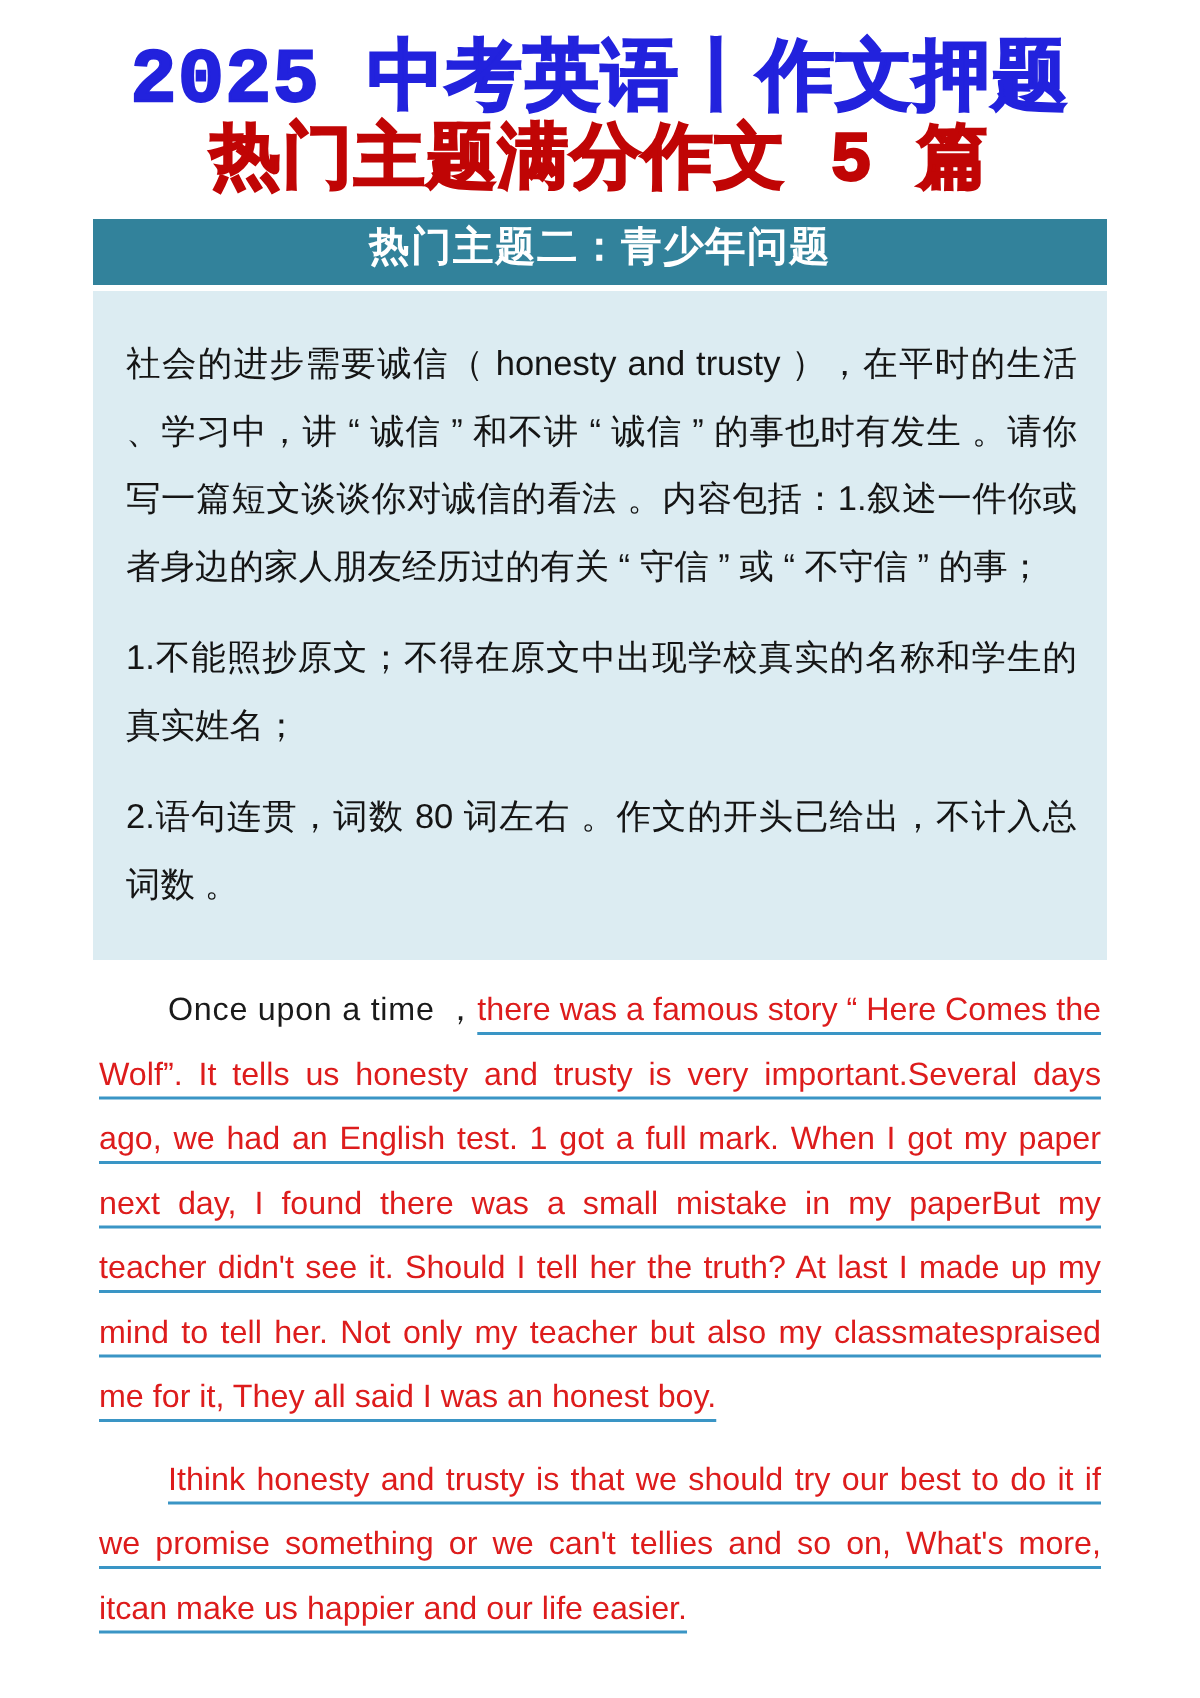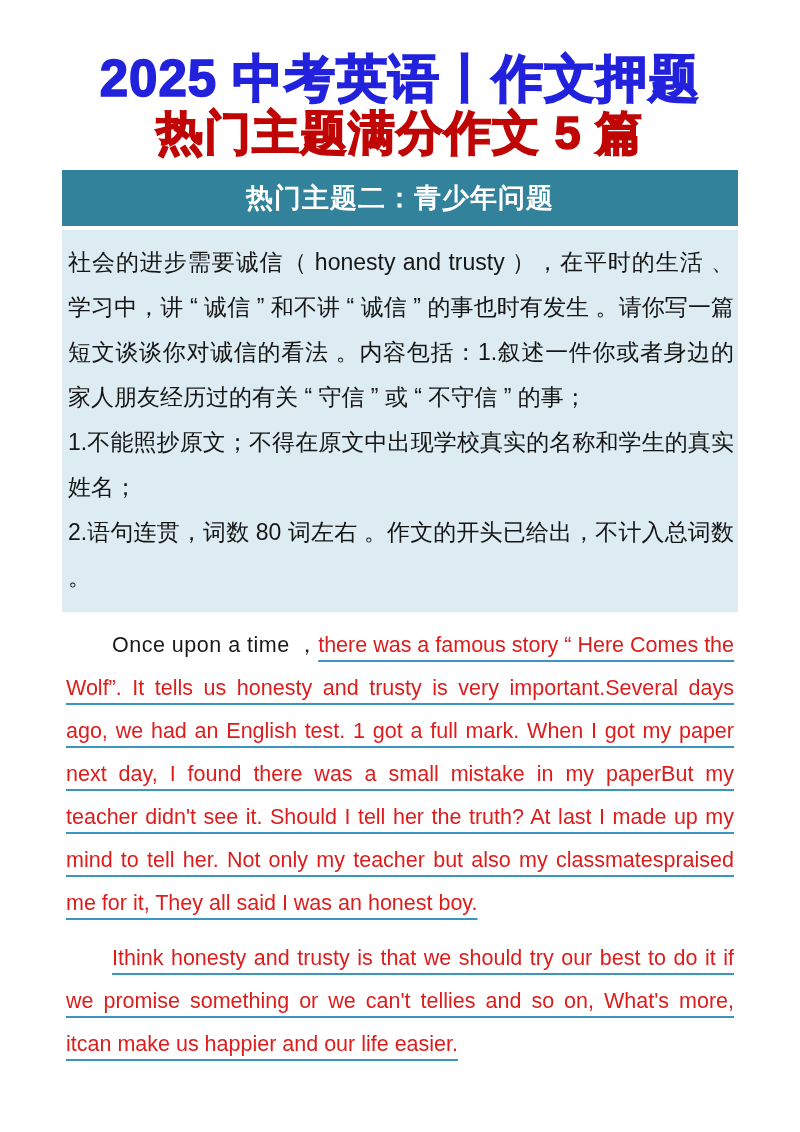--- a/index.html
+++ b/index.html
@@ -10,41 +10,41 @@
     --box-bg:#dcecf2;
     --prompt-text:#151515;
     --essay-red:#dd1c1c;
     --underline-blue:#3a95c5;
     --lead-black:#1a1a1a;
   }
   html,body{margin:0;padding:0;background:#ffffff;}
   body{font-family:"Liberation Sans","DejaVu Sans",sans-serif;}
   .page{position:relative;width:800px;height:1132px;background:#ffffff;overflow:hidden;}
 
-  .title-block{padding-top:50px;text-align:center;line-height:1.12;}
+  .title-block{padding-top:26px;text-align:center;line-height:1.12;font-family:Liberation Mono, monospace;}
   .title-line1{
     color:var(--title-blue);font-size:51px;font-weight:900;letter-spacing:1px;
     -webkit-text-stroke:1.6px var(--title-blue);
   }
   .title-line2{
     color:var(--title-red);font-size:47px;font-weight:900;letter-spacing:1px;
     -webkit-text-stroke:1.6px var(--title-red);
   }
 
   .banner{
-    margin:10px auto 0;width:676px;height:56px;background:var(--banner-bg);
+    margin:10px auto 0;width:676px;height:44px;background:var(--banner-bg);
     color:var(--banner-text);font-size:27px;font-weight:bold;letter-spacing:1px;
-    display:flex;align-items:center;justify-content:center;
+    display:flex;justify-content:center;
   }
 
   .prompt-box{
     margin:4px auto 0;width:676px;box-sizing:border-box;background:var(--box-bg);
     padding:10px 4px 12px 6px;color:var(--prompt-text);font-size:23px;
   }
-  .prompt-box p{margin:0;line-height:45px;text-align:justify;}
+  .prompt-box p{margin:16px;line-height:45px;text-align:justify;}
 
   .essay{width:692px;margin:6px auto 0;font-size:21.5px;line-height:43px;}
   .essay p{margin:12px;text-indent:46px;text-align:justify;}
   .essay p + p{margin-top:0;}
   .essay-lead{color:var(--lead-black);letter-spacing:0.5px;}
   .essay-red{
     color:var(--essay-red);
     text-decoration:underline;
     text-decoration-color:var(--underline-blue);
     text-decoration-thickness:2px;

